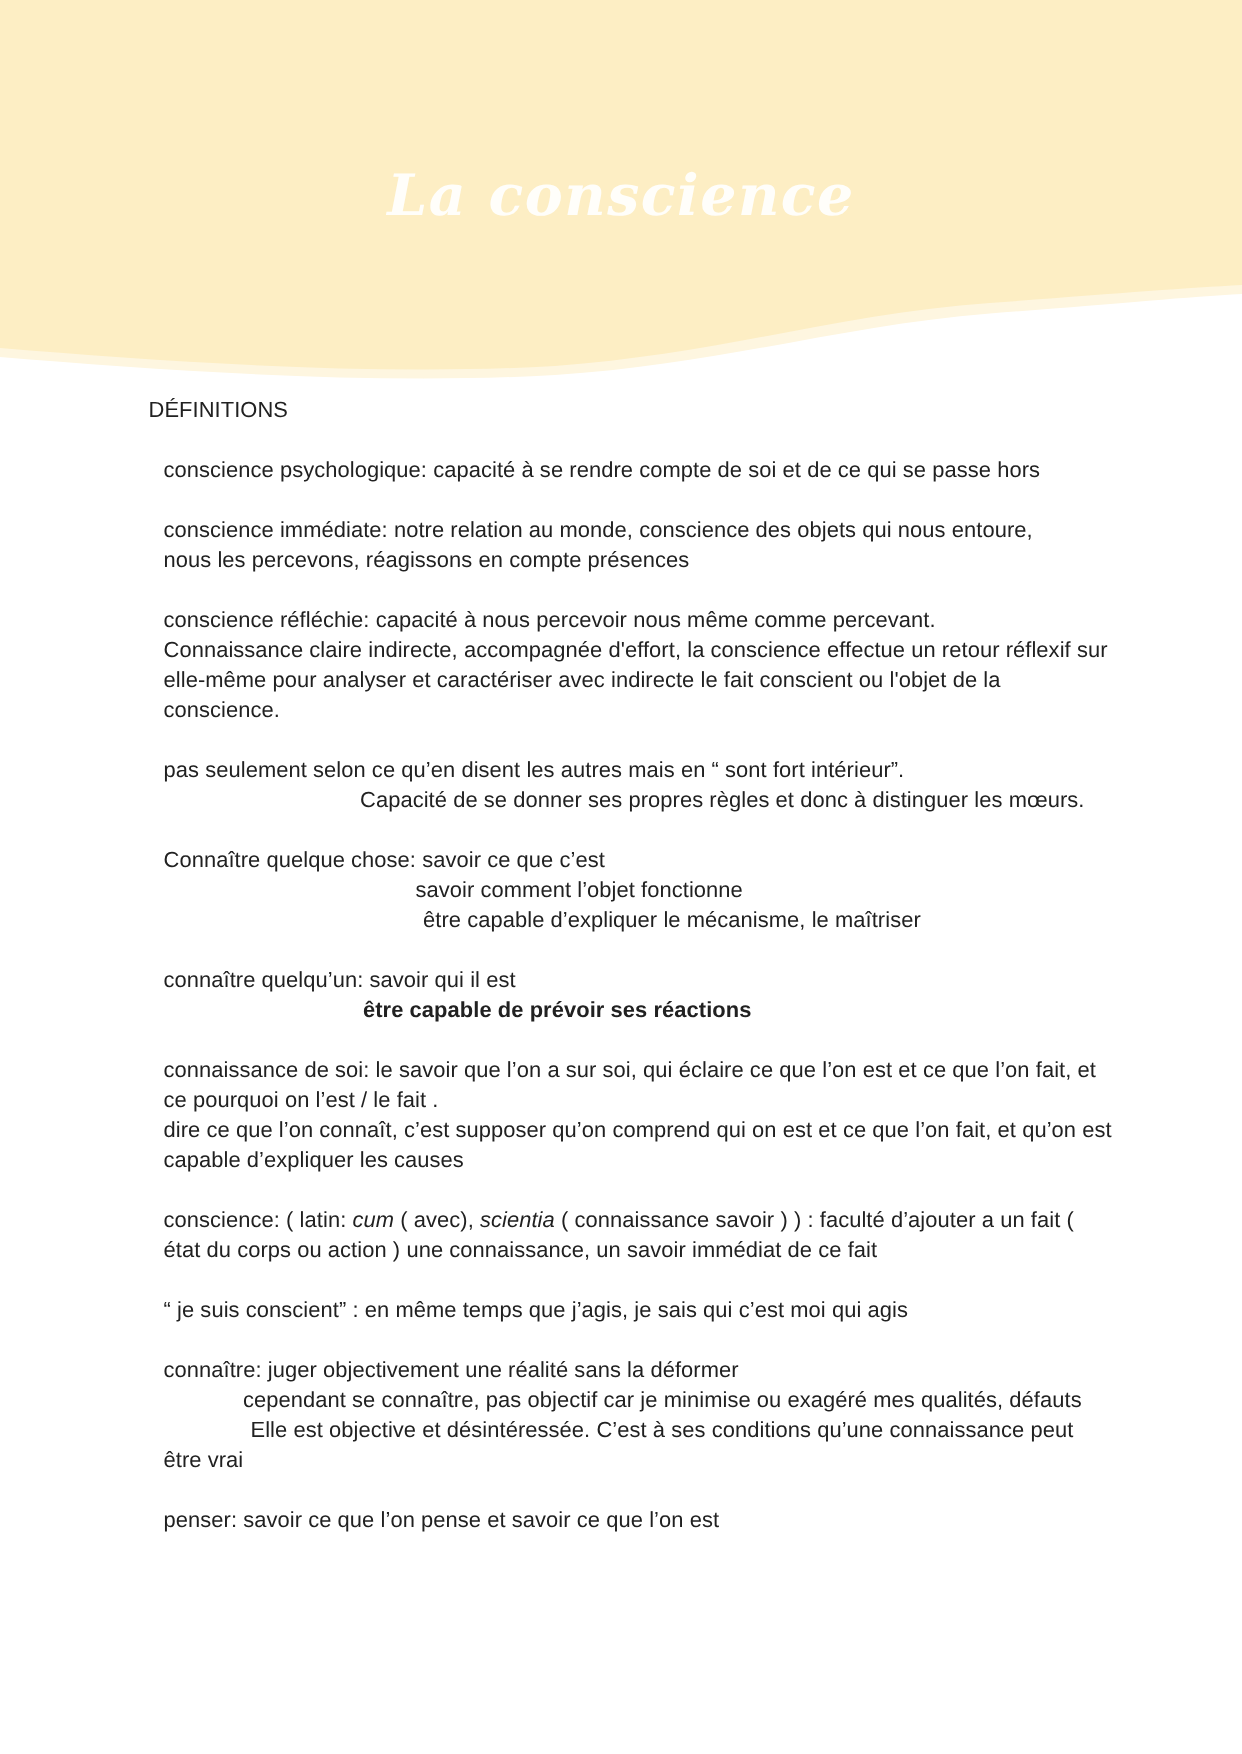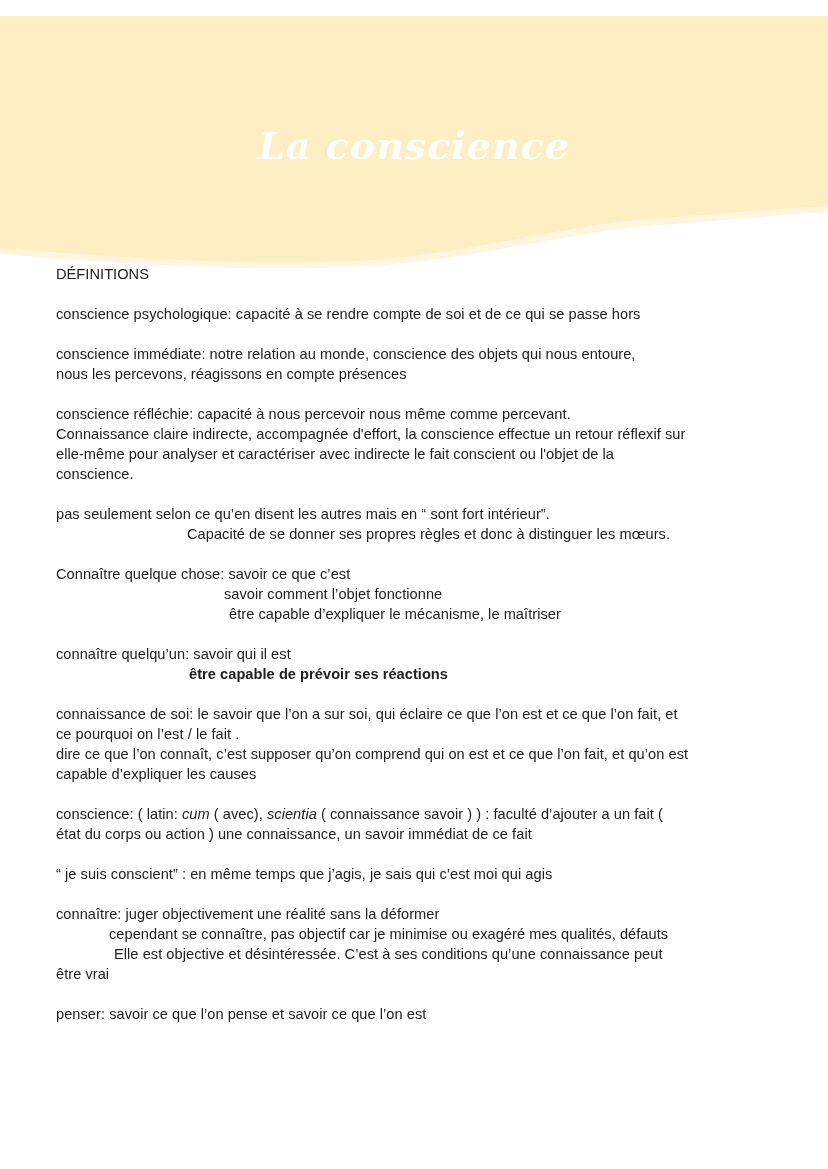--- a/index.html
+++ b/index.html
@@ -11,21 +11,21 @@
     position: relative;
     width: 828px;
     height: 1169px;
     background: #ffffff;
     overflow: hidden;
     font-family: "Liberation Sans", sans-serif;
     color: #212121;
   }
   .header {
     position: absolute;
-    top: 16px;
+    top: 0;
     left: 0;
     width: 828px;
     height: 260px;
   }
   .header svg {
     display: block;
     position: absolute;
     top: 0;
     left: 0;
   }
@@ -40,35 +40,36 @@
     font-weight: bold;
     font-size: 38px;
     letter-spacing: 1px;
     line-height: 48px;
   }
   .content {
     position: absolute;
     top: 264px;
     left: 0;
     width: 828px;
-    padding: 0 97px 0 56px;
+    padding: 0 97px 0 99px;
     box-sizing: border-box;
     font-size: 14.6px;
     line-height: 20px;
     letter-spacing: 0.05px;
   }
   .doc-heading {
     margin: 0 0 20px 0;
     white-space: nowrap;
   }
   .para {
     margin: 0 0 20px 0;
   }
   .line {
     white-space: nowrap;
+    margin-left: 10px;
   }
 </style>
 </head>
 <body>
 
 <div class="page">
 
   <div class="header">
     <svg width="828" height="260" viewBox="0 0 828 260" aria-hidden="true">
       <path d="M0 0 H828 V196 C790 198 740 203 660 209 C560 217 480 243 370 250 C250 257 110 247 0 238 Z" fill="#fef6e0"></path>

